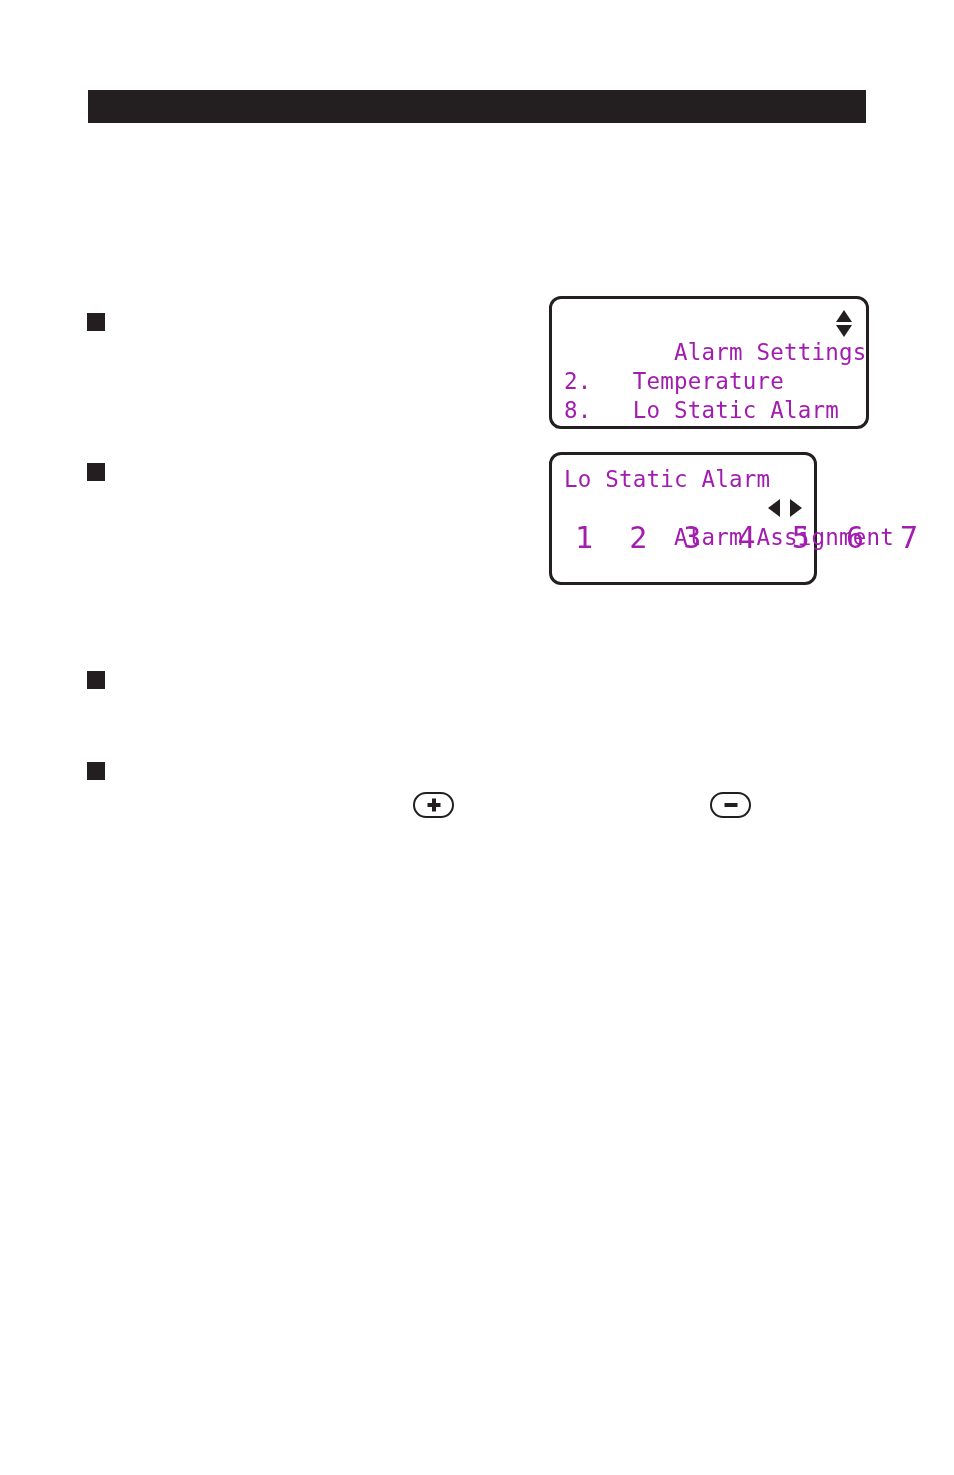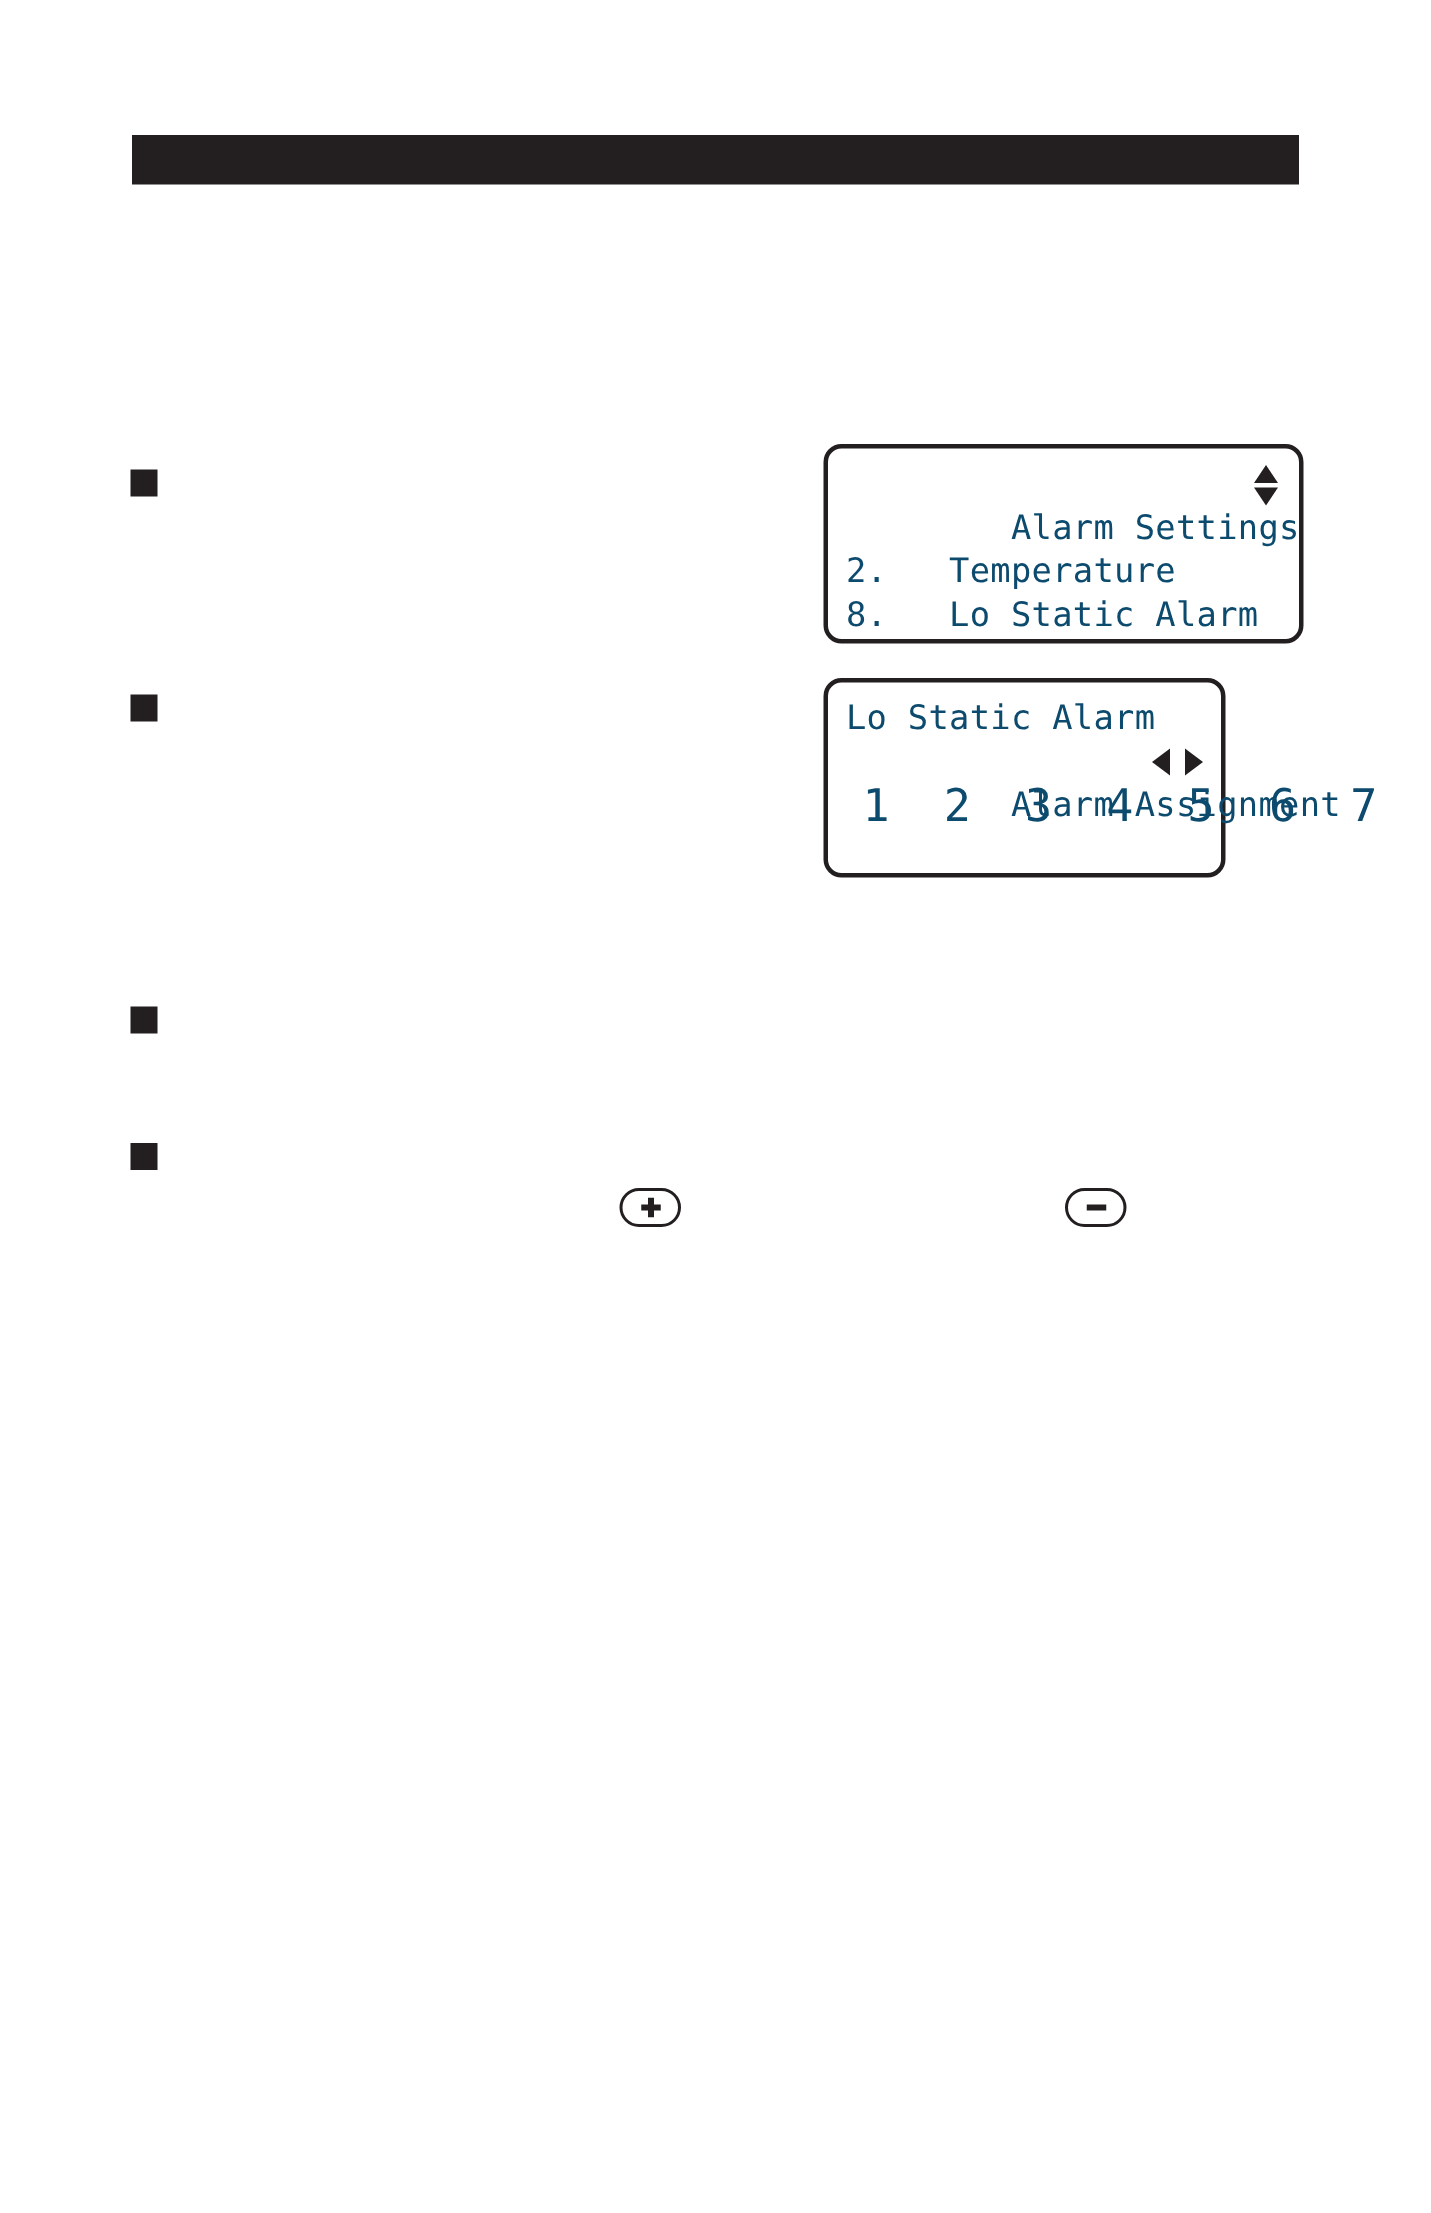--- a/index.html
+++ b/index.html
@@ -70,21 +70,21 @@
   .body-4 { top: 757px; width: 740px; }
 
   
   .lcd {
     position: absolute;
     box-sizing: border-box;
     background: #ffffff;
     border: 3px solid #231f20;
     border-radius: 12px;
     font-family: "DejaVu Sans Mono", "Liberation Mono", monospace;
-    color: #0c4a6e;
+    color: #a21caf;
   }
   .lcd-1 {
     left: 549px;
     top: 296px;
     width: 320px;
     height: 133px;
   }
   .lcd-2 {
     left: 549px;
     top: 452px;

